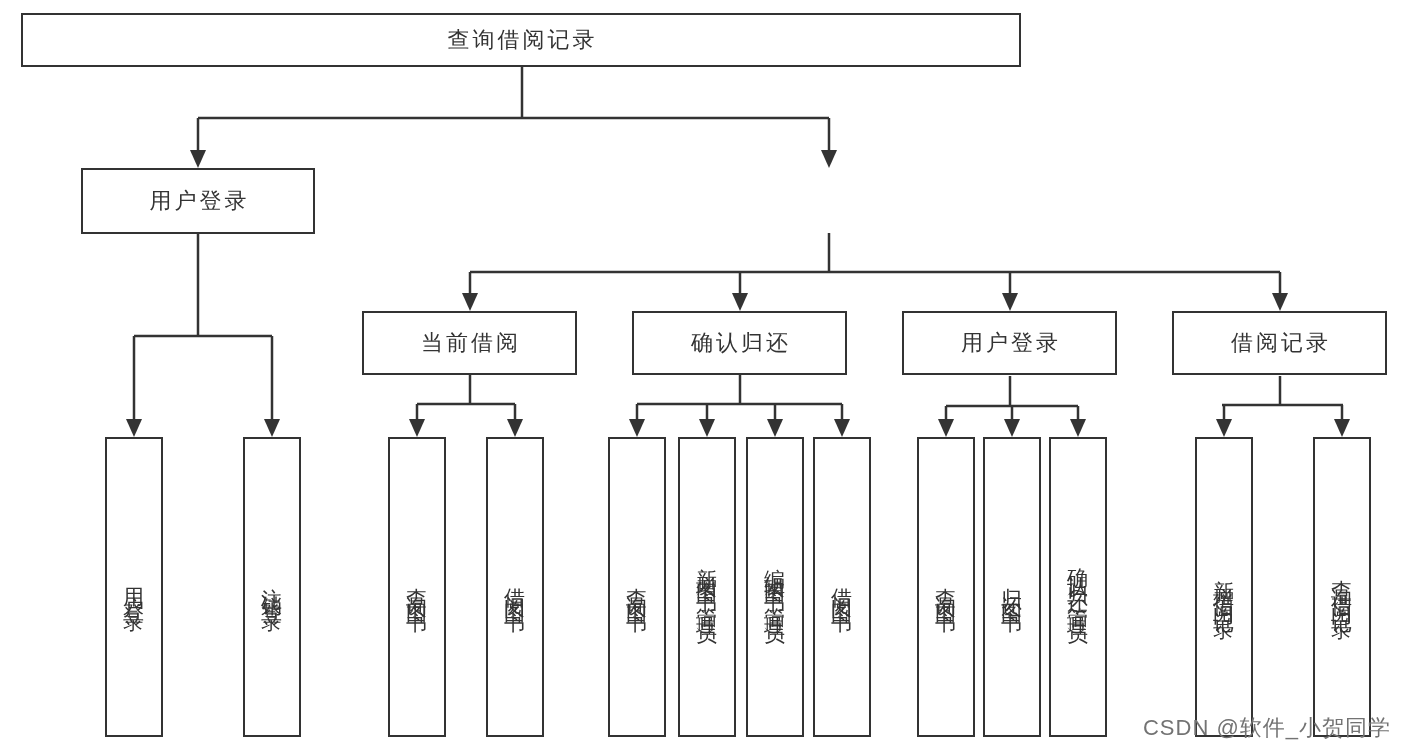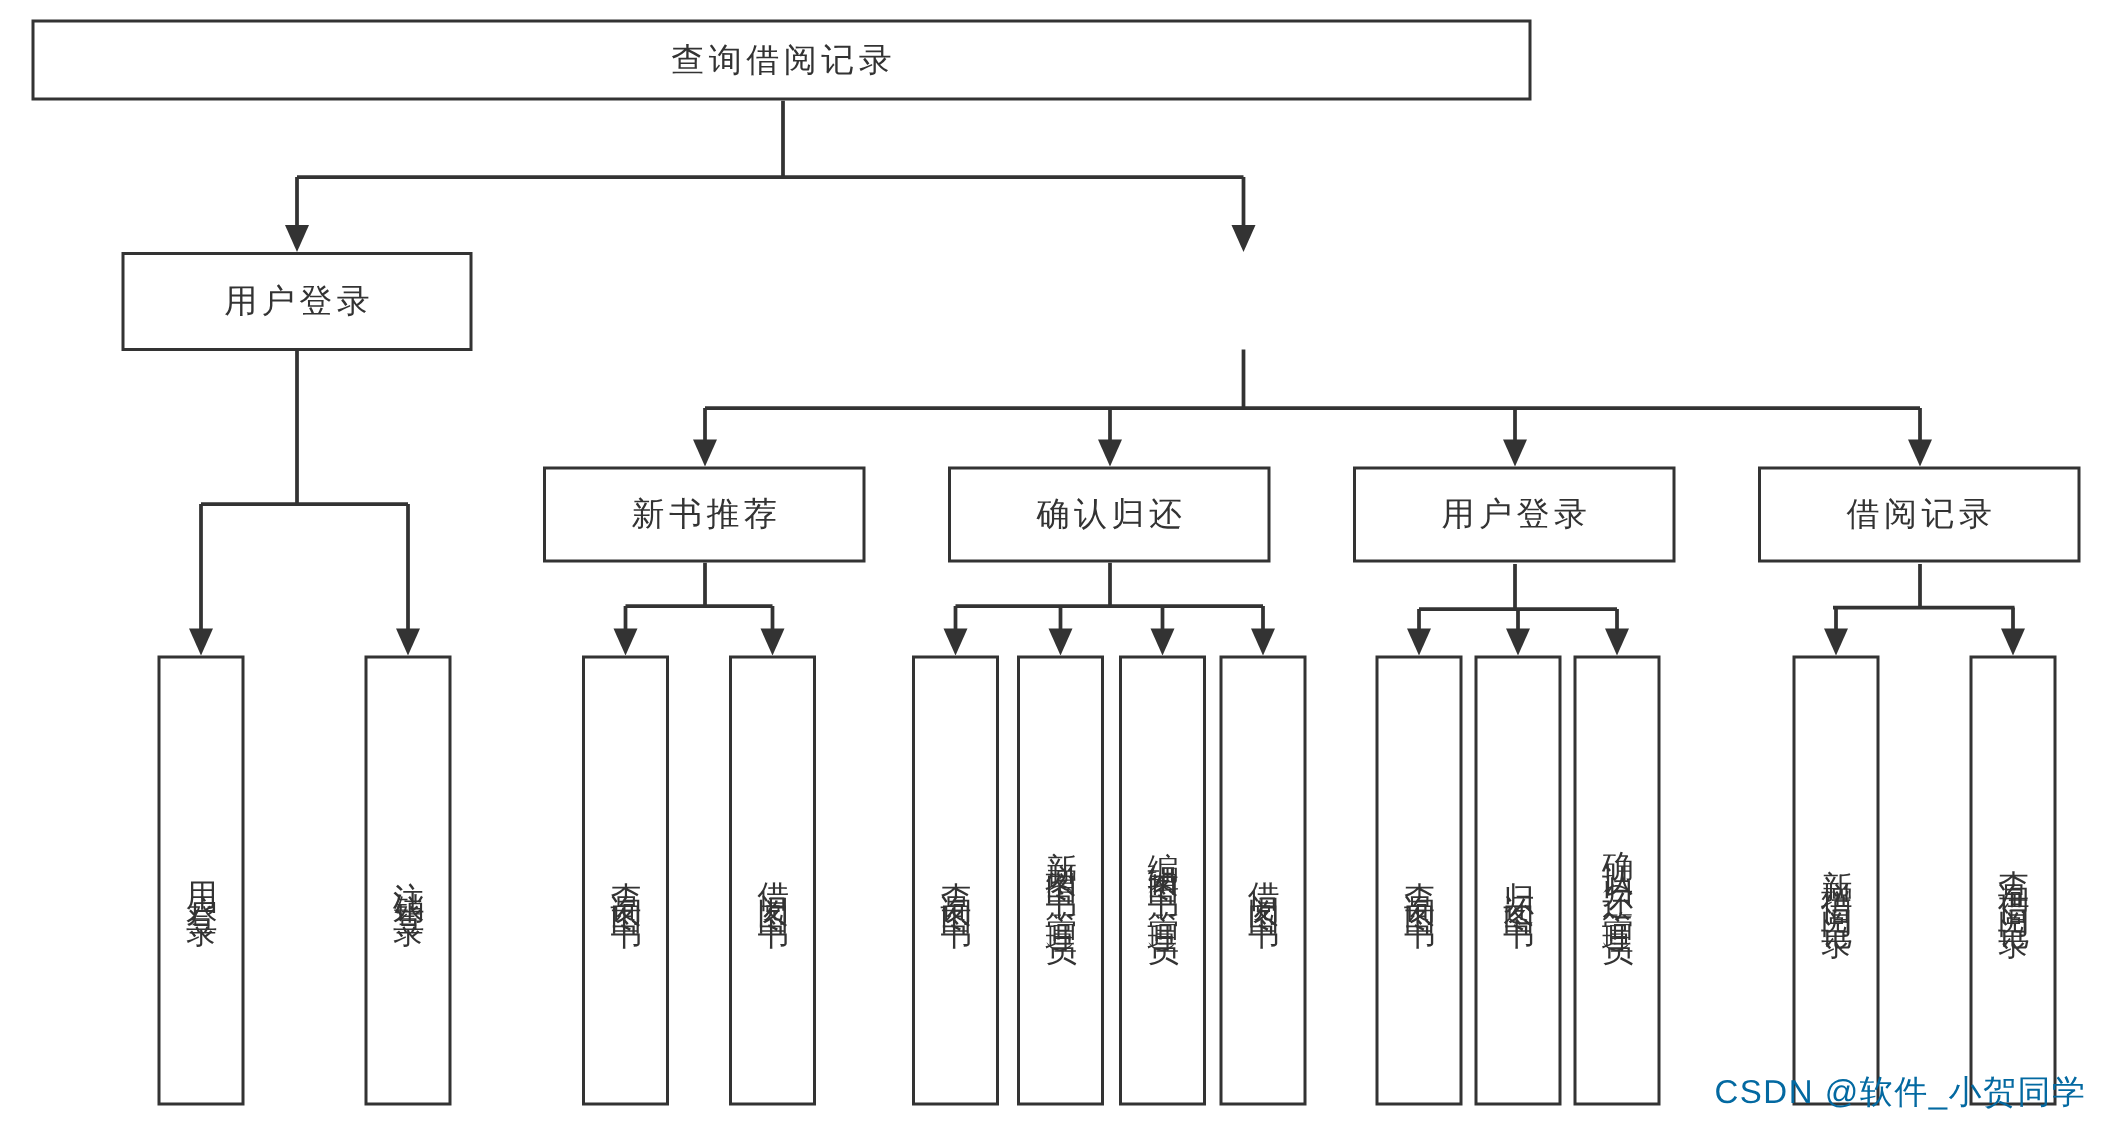--- a/index.html
+++ b/index.html
@@ -57,21 +57,21 @@
     letter-spacing: 8px;
     line-height: 1;
     color: #333333;
   }
   .watermark {
     position: absolute;
     right: 14px;
     top: 713px;
     z-index: 5;
     font-size: 22px;
-    color: #0369a1;
+    color: #737373;
     letter-spacing: 1px;
     white-space: nowrap;
   }
 </style>
 </head>
 <body>
 
 <div class="canvas">
 
   <svg class="connectors" viewBox="0 0 1405 747">
@@ -135,21 +135,21 @@
 
   <div class="node node-root">
     <span>查询借阅记录</span>
   </div>
 
   <div class="node node-l2" style="left:81px">
     <span>用户登录</span>
   </div>
 
   <div class="node node-l3" style="left:362px">
-    <span>新书推荐</span>
+    <span>当前借阅</span>
   </div>
   <div class="node node-l3" style="left:632px">
     <span>确认归还</span>
   </div>
   <div class="node node-l3" style="left:902px">
     <span>用户登录</span>
   </div>
   <div class="node node-l3" style="left:1172px">
     <span>借阅记录</span>
   </div>

